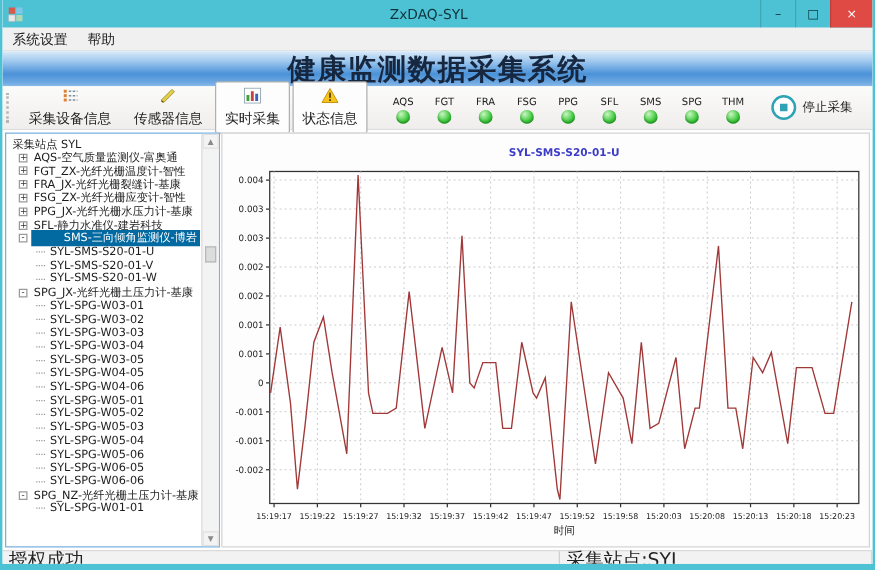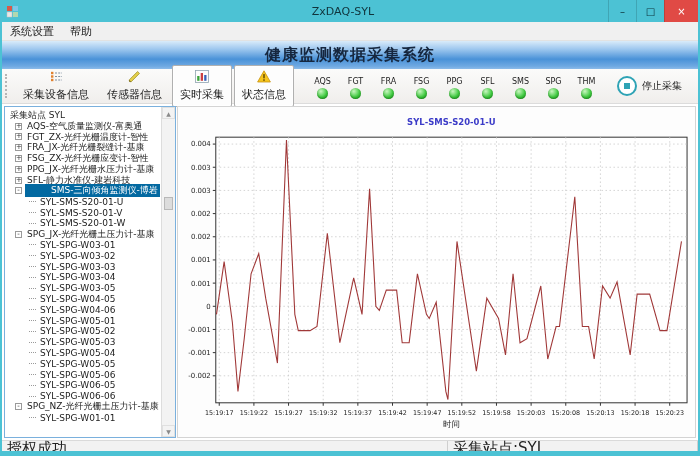--- a/index.html
+++ b/index.html
@@ -12,21 +12,21 @@
   .win-controls{margin-left:auto;display:flex;height:22px;align-items:stretch;z-index:2;}
   .win-btn{width:27px;display:flex;align-items:center;justify-content:center;font-size:10px;color:#0d333b;
     border-left:1px solid rgba(0,0,0,.15);}
   .win-btn.close{background:#e04a45;color:#fff;width:33px;}
   
   .menubar{height:18px;background:#f0f0f0;display:flex;align-items:center;font-size:11px;color:#222;border-bottom:1px solid #e2e2e2;}
   .menu-item{padding:0 8px;height:100%;display:flex;align-items:center;}
   
   .banner{height:28px;background:linear-gradient(180deg,#d9ebfa 0%,#9cc6ee 30%,#4a92d8 65%,#6fa9e2 90%,#8cbbe9 100%);
     display:flex;align-items:center;justify-content:center;}
-  .banner-title{font-size:16px;font-weight:bold;color:#16273f;letter-spacing:1px;}
+  .banner-title{font-size:23px;font-weight:bold;color:#16273f;letter-spacing:1px;}
   
   .toolbar{height:34px;background:linear-gradient(#fbfbfa,#f0eeec);display:flex;align-items:center;border-bottom:1px solid #dcdcdc;}
   .gripper{width:3px;height:24px;border-left:2px dotted #b5b5b5;margin:0 5px 0 3px;}
   .tb-btn{display:flex;align-items:center;gap:4px;padding:4px 7px;font-size:11px;color:#222;background:none;border:1px solid transparent;margin-right:2px;white-space:nowrap;flex-direction:column;}
   .tb-btn.raised{background:#fdfdfd;border:1px solid #b0b0b0;border-radius:2px;box-shadow:inset 0 0 0 1px #ffffff;}
   .led-group{display:flex;margin-left:10px;}
   .led-item{width:33px;text-align:center;font-size:8px;color:#222;line-height:9px;padding-top:3px;}
   .led-dot{width:11px;height:11px;border-radius:50%;margin:2px auto 0;
     background:radial-gradient(circle at 35% 30%,#c9f6c0,#43cb43 55%,#1e9e1e);box-shadow:inset 0 -1px 2px rgba(0,70,0,.45);}
   .stop-btn{margin-left:auto;margin-right:10px;display:flex;align-items:center;gap:5px;font-size:10px;color:#222;background:none;border:none;}
@@ -261,24 +261,20 @@
             <span class="dash"></span>
             <span class="label">SYL-SPG-W05-02</span>
           </div>
           <div class="tree-item lv2">
             <span class="dash"></span>
             <span class="label">SYL-SPG-W05-03</span>
           </div>
           <div class="tree-item lv2">
             <span class="dash"></span>
             <span class="label">SYL-SPG-W05-04</span>
-          </div>
-          <div class="tree-item lv2">
-            <span class="dash"></span>
-            <span class="label">SYL-SPG-W05-05</span>
           </div>
           <div class="tree-item lv2">
             <span class="dash"></span>
             <span class="label">SYL-SPG-W05-06</span>
           </div>
           <div class="tree-item lv2">
             <span class="dash"></span>
             <span class="label">SYL-SPG-W06-05</span>
           </div>
           <div class="tree-item lv2">

